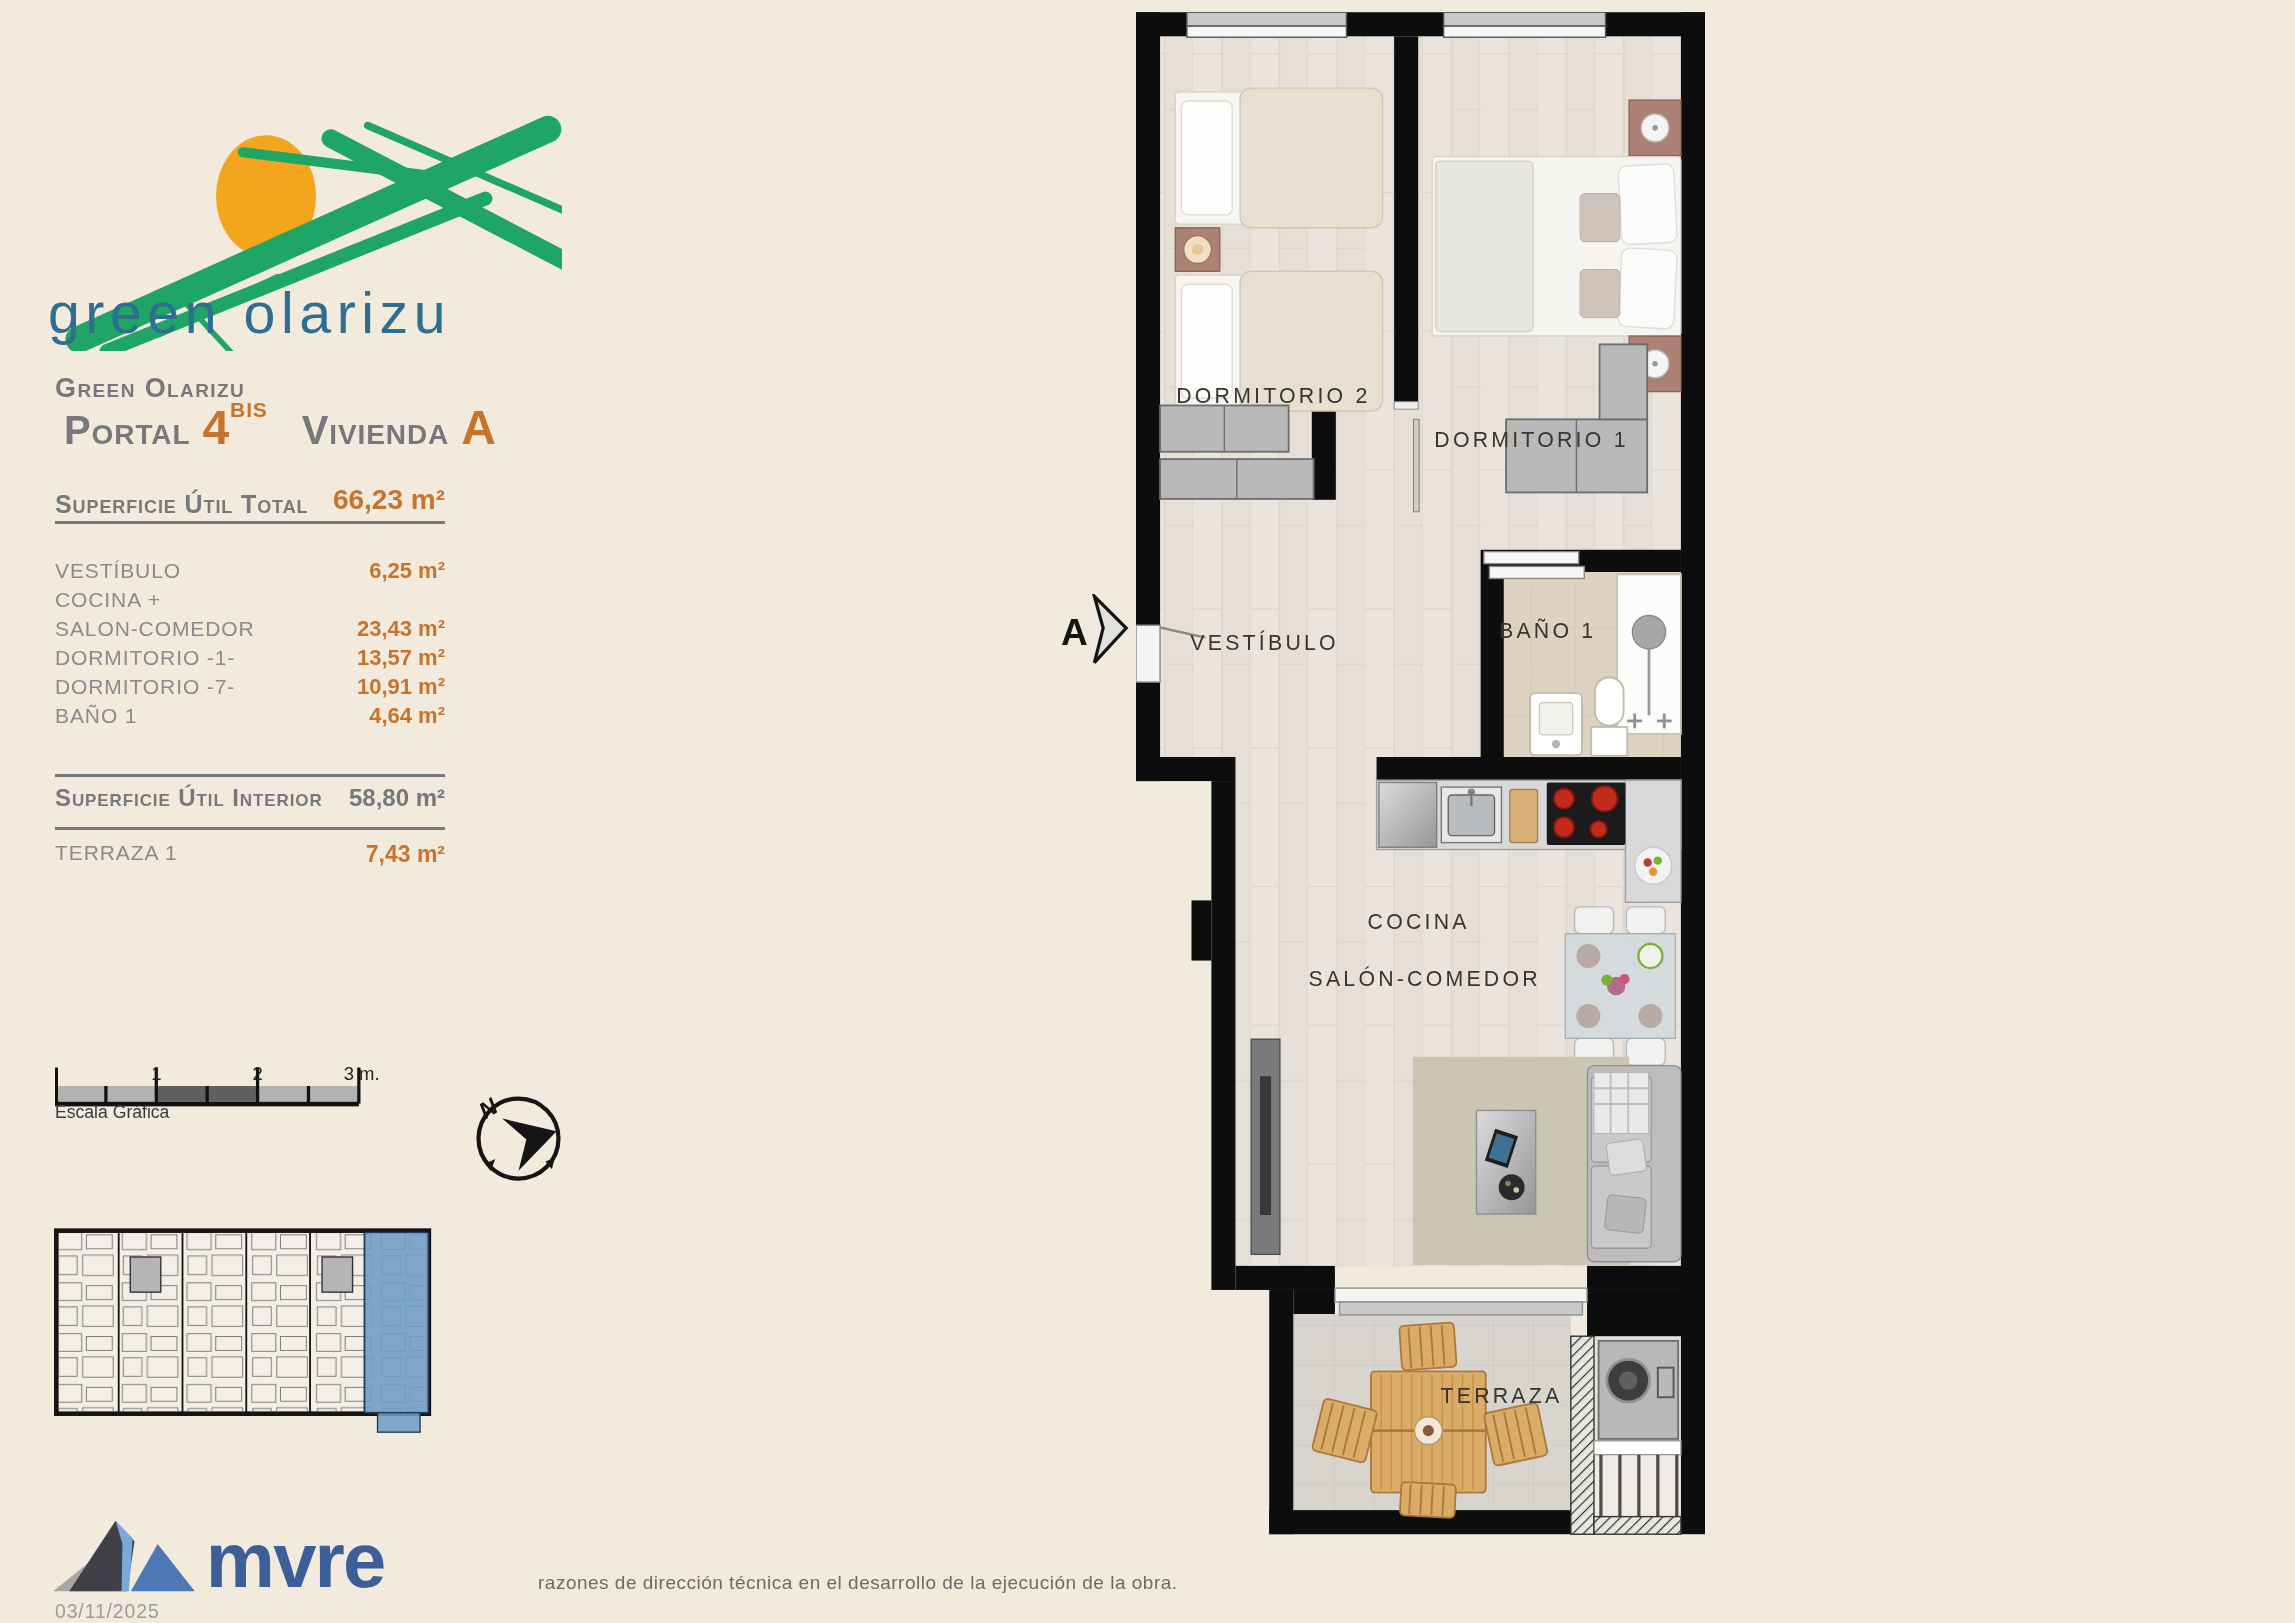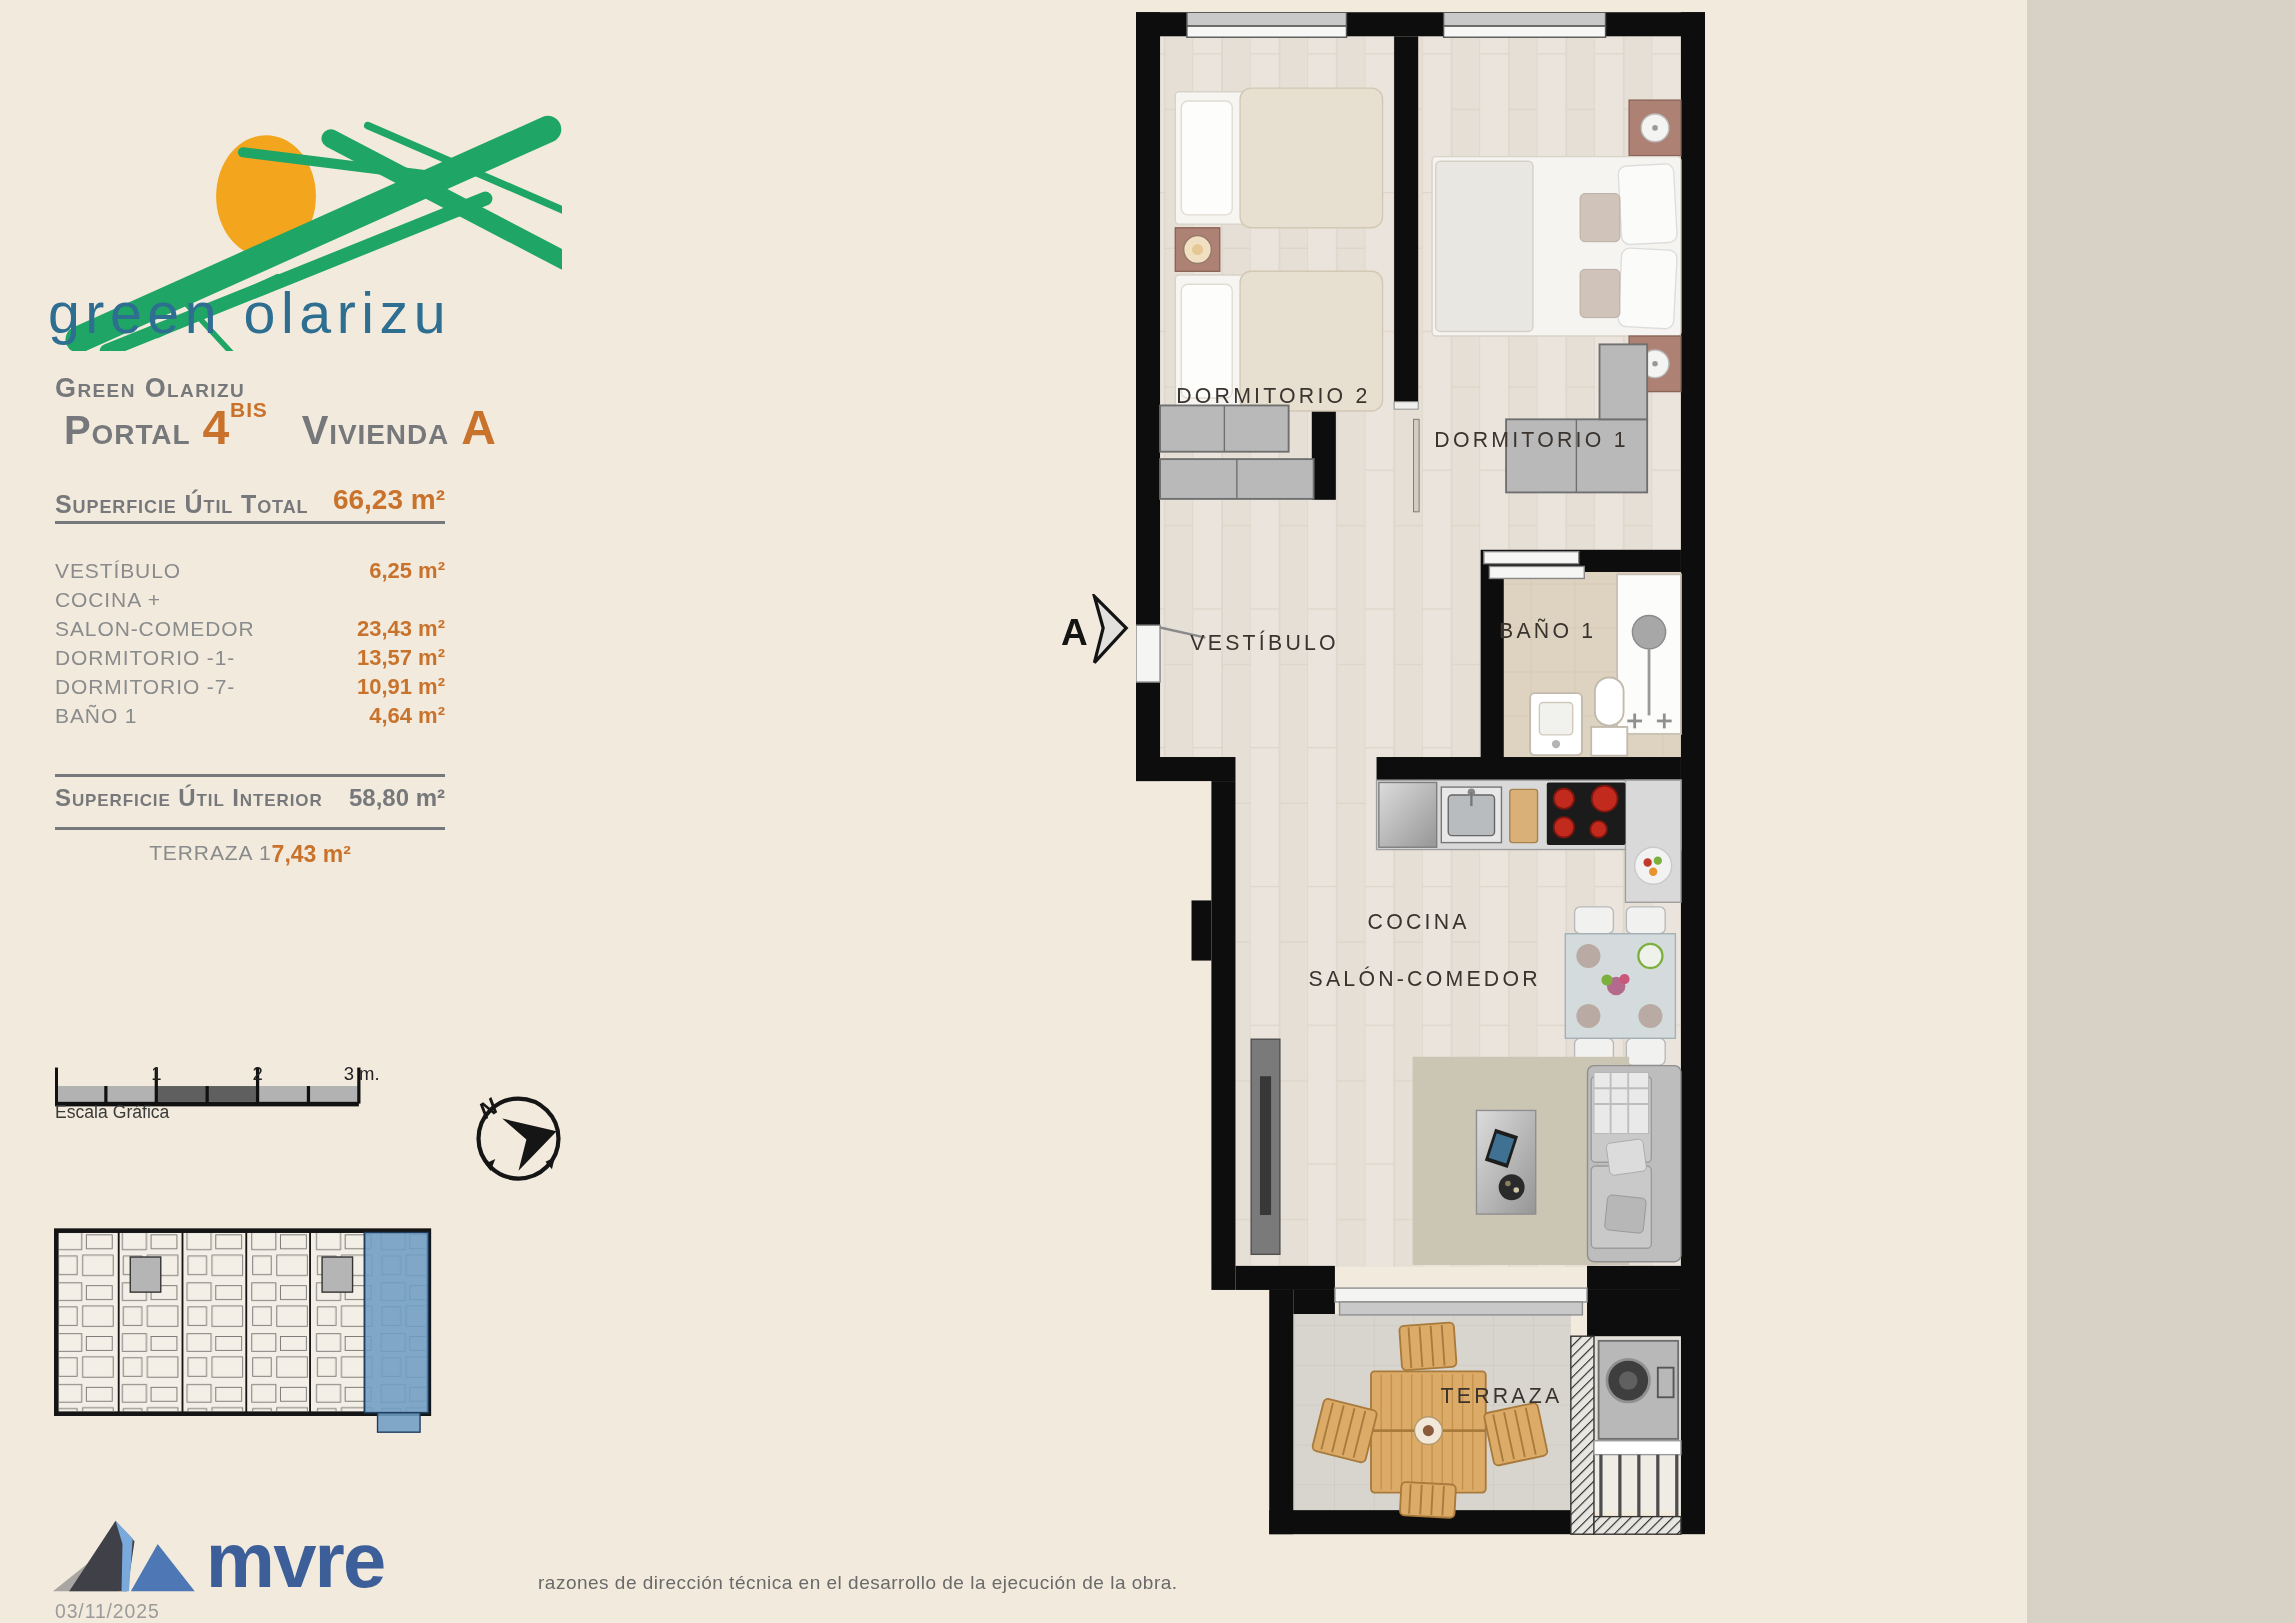--- a/index.html
+++ b/index.html
@@ -1,38 +1,38 @@
 <!DOCTYPE html>
 <html style="font-size:7.4px"><head>
 <meta charset="utf-8">
 <style>
   html,body{margin:0;padding:0;}
   body{font-family:"Liberation Sans", sans-serif; background:#d8d2c6;}
-  .page{position:relative; width:2027px; height:1623px; background:#f2ebdd; overflow:hidden;}
+  .page{position:relative; width:2295px; height:1623px; background:#f2ebdd; overflow:hidden;}
   .abs{position:absolute;}
   .sc{font-variant:small-caps;}
   .gray{color:#77787b;}
   .orange{color:#c9722c;}
   .thin{color:#8a8b8d; letter-spacing:0.9px;}
   .project-title{left:55px; top:373px; font-size:27px; font-weight:700; letter-spacing:1.4px;}
   .portal-line{left:64px; top:398px; font-size:40px; font-weight:700; letter-spacing:0.9px;}
   .portal-line .big{font-size:48px;}
   .portal-line sup{font-size:21px; vertical-align:27px;}
   .portal-line .gap{display:inline-block; width:34px;}
   .total-label{left:55px; top:461px; font-size:25px; font-weight:700; letter-spacing:0.9px;margin-top:29px;}
   .total-value{left:55px; top:484px; width:390px; text-align:right; font-size:28px; font-weight:700;}
   .rule{left:55px; width:390px; height:3.2px; background:#77787b;}
   .rows{left:55px; top:556px; width:390px;}
   .srow{display:flex; justify-content:space-between; align-items:center; height:29px;}
   .srow .lab{font-size:21px;}
   .srow .val{font-size:22px; font-weight:700;text-align:center;}
   .interior-row{left:55px; top:784px; width:390px; display:flex; justify-content:space-between;}
   .interior-row .lab{font-size:24px; font-weight:700; letter-spacing:0.9px;}
   .interior-row .val{font-size:24px; font-weight:700;}
-  .terraza-row{left:55px; top:841px; width:390px; display:flex; justify-content:center;}
+  .terraza-row{left:55px; top:841px; width:390px; display:flex; justify-content:space-between;}
   .terraza-row .lab{font-size:21px;}
   .terraza-row .val{font-size:23px; font-weight:700;}
   .scale-caption{left:55px; top:1102px; font-size:17.6px; color:#3a3a3a;}
   .disclaimer{left:538px; width:1731px; font-size:19px; color:#6a6a6a; letter-spacing:0.5px;}
   .date{left:55px; top:1600px; font-size:19.4px; color:#9b9b9b; letter-spacing:0.9px;}
   .marker-a{left:1061px; top:612px; font-size:37px; font-weight:700; color:#141414;}
   svg{display:block; font-family:inherit;}
   .plan-label{font-size:46px; fill:#3a332e; letter-spacing:7px;}
 </style>
 </head>

